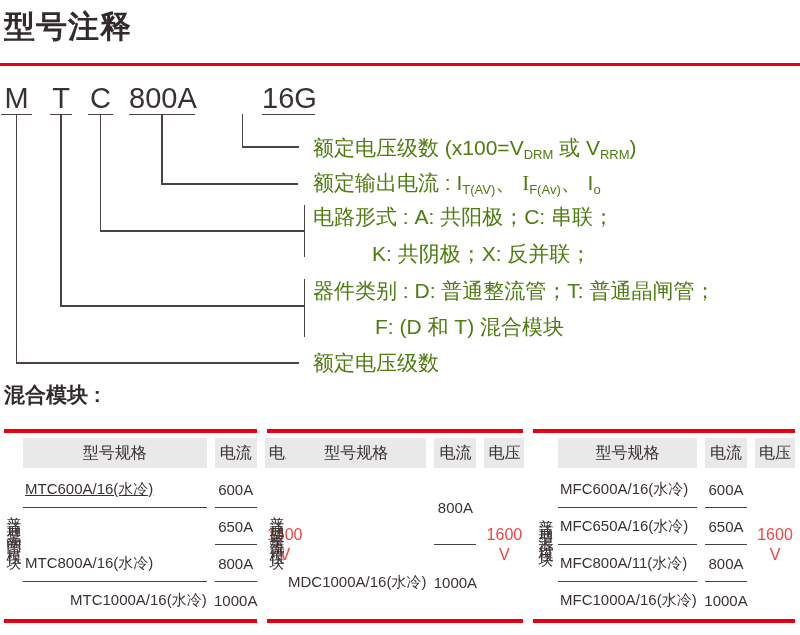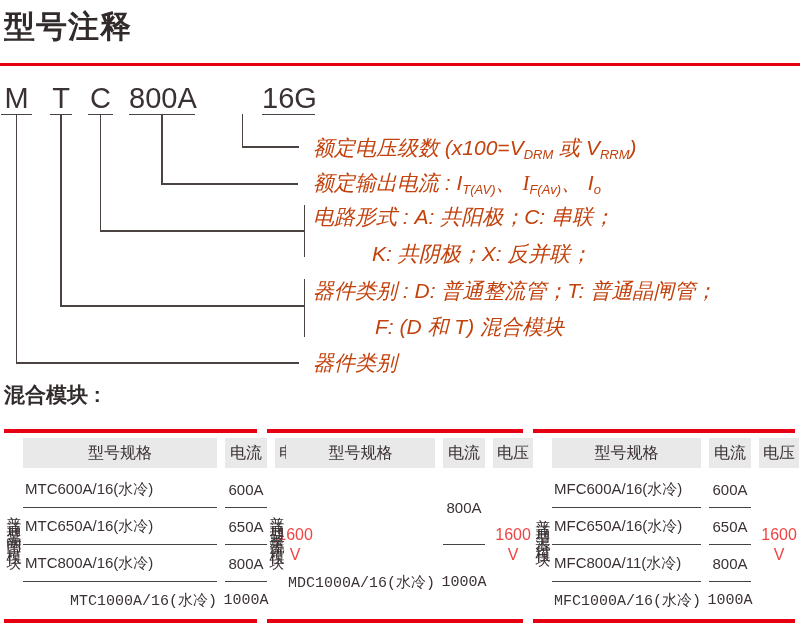--- a/index.html
+++ b/index.html
@@ -33,21 +33,21 @@
   .stem-16g{left:241.7px;top:114px;height:33px;}
   .h-r1{top:146px;left:241.7px;width:57px;}
   .h-r2{top:183px;left:161.2px;width:137px;}
   .h-r3{top:230px;left:99.7px;width:205px;}
   .h-r5{top:305px;left:60.2px;width:244px;}
   .h-r7{top:362px;left:15.7px;width:283px;}
   .bracket1{left:303.5px;top:205px;height:52px;}
   .bracket2{left:303.5px;top:279px;height:58px;}
 
   
-  .ann-row{position:absolute;font-size:21px;line-height:28px;white-space:nowrap;color:#c2410c;font-style:italic;}
+  .ann-row{position:absolute;font-size:21px;line-height:28px;white-space:nowrap;color:#4d7c0f;}
   .ann-row sub{font-size:13px;line-height:1;vertical-align:-4px;}
   .seg-serif{font-family:"Liberation Serif","DejaVu Serif",serif;}
   .row0{left:313px;top:134px;}
   .row1{left:313px;top:169px;}
   .row2{left:313px;top:203px;}
   .row3{left:372px;top:240px;}
   .row4{left:313px;top:277px;}
   .row5{left:375px;top:313px;}
   .row6{left:313px;top:349px;}
 
@@ -66,21 +66,21 @@
   .t2{left:533px;width:262px;}
   .vlabel-wrap{width:25px;display:flex;align-items:center;justify-content:center;}
   .vlabel{writing-mode:vertical-rl;letter-spacing:5.5px;font-size:15px;color:#3a3132;}
   .tmain{flex:1;padding-top:5px;display:flex;flex-direction:column;}
   .thead{display:grid;grid-template-columns:1fr 42px 40px;column-gap:8px;height:30px;margin-bottom:3px;}
   .th{background:#e9e9e9;display:flex;align-items:center;justify-content:center;font-size:16px;color:#3a3132;}
   .tbody{flex:1;display:grid;grid-template-columns:1fr 42px 40px;column-gap:8px;grid-auto-rows:1fr;}
   .tcell{display:flex;align-items:center;font-size:15px;border-bottom:1.5px solid #474140;white-space:nowrap;}
   .model-cell{padding-left:2px;}
   .current-cell{justify-content:center;}
-  .tcell.last{border-bottom:none;font-family:Liberation Mono, monospace;}
+  .tcell.last{border-bottom:none;}
   .voltage-cell{display:flex;flex-direction:column;align-items:center;justify-content:center;font-size:16px;line-height:1.25;color:#ef4444;}
 </style>
 </head>
 <body>
 
 <div class="page">
 
   <div class="page-title">型号注释</div>
   <div class="title-rule"></div>
 
@@ -105,40 +105,39 @@
   <div class="vline bracket1"></div>
   <div class="vline bracket2"></div>
 
   <div id="annotation-rows">
       <div class="ann-row row0"><span>额定电压级数 (x100=V</span><sub>DRM</sub><span> 或 V</span><sub>RRM</sub><span>)</span></div>
       <div class="ann-row row1"><span>额定输出电流 : I</span><sub>T(AV)</sub><span>、 </span><span class="seg-serif">I</span><sub>F(Av)</sub><span>、 I</span><sub>o</sub></div>
       <div class="ann-row row2"><span>电路形式 : A: 共阳极；C: 串联；</span></div>
       <div class="ann-row row3"><span>K: 共阴极；X: 反并联；</span></div>
       <div class="ann-row row4"><span>器件类别 : D: 普通整流管；T: 普通晶闸管；</span></div>
       <div class="ann-row row5"><span>F: (D 和 T) 混合模块</span></div>
-      <div class="ann-row row6"><span>器件类别</span></div>
+      <div class="ann-row row6"><span>额定电压级数</span></div>
     </div>
 
   <div class="select-label">混合模块 :</div>
 
   <div id="tables">
     <div class="mtable t0">
       <div class="vlabel-wrap">
         <div class="vlabel">普通型晶闸管模块</div>
       </div>
       <div class="tmain">
         <div class="thead">
           <div class="th th-model">型号规格</div>
           <div class="th th-current">电流</div>
           <div class="th th-voltage">电压</div>
         </div>
         <div class="tbody">
-            <div class="tcell model-cell" style="grid-area: 1 / 1;">MTC600A/16(水冷)</div>
+            <div class="tcell model-cell" style="grid-area: 1 / 1; text-decoration: underline;">MTC600A/16(水冷)</div>
             <div class="tcell current-cell" style="grid-area: 1 / 2;">600A</div>
-            <div class="tcell model-cell" style="grid-area: 2 / 1;">MTC650A/16(水冷)</div>
             <div class="tcell current-cell" style="grid-area: 2 / 2;">650A</div>
             <div class="tcell model-cell" style="grid-area: 3 / 1;">MTC800A/16(水冷)</div>
             <div class="tcell current-cell" style="grid-area: 3 / 2;">800A</div>
             <div class="tcell model-cell last" style="grid-area: 4 / 1; margin-left: 45px;">MTC1000A/16(水冷)</div>
             <div class="tcell current-cell last" style="grid-area: 4 / 2;">1000A</div>
             <div class="voltage-cell" style="grid-area: 1 / 3 / span 4;">
               <div>1600</div>
               <div>V</div>
             </div>
           </div>

